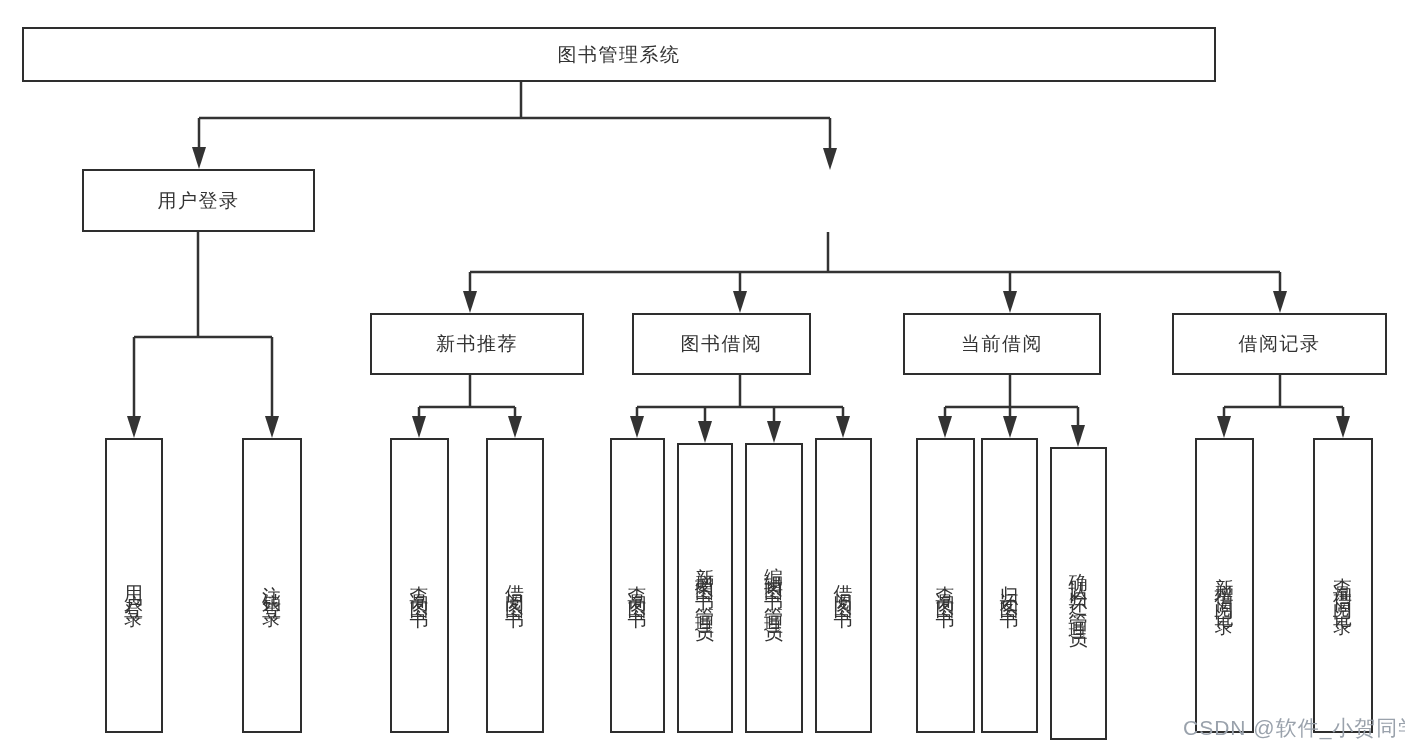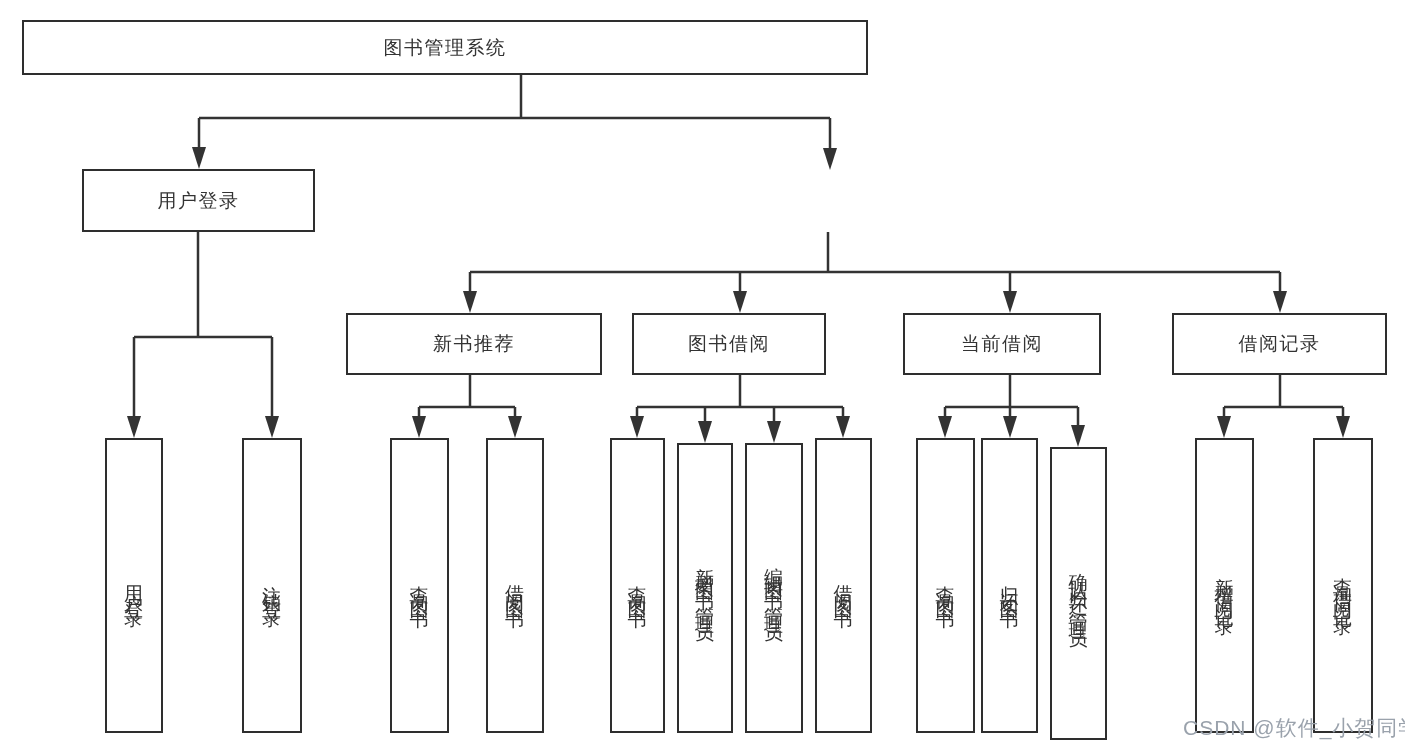--- a/index.html
+++ b/index.html
@@ -90,32 +90,32 @@
       <polygon points="767,421 781,421 774,443"></polygon>
       <polygon points="836,416 850,416 843,438"></polygon>
       <polygon points="938,416 952,416 945,438"></polygon>
       <polygon points="1003,416 1017,416 1010,438"></polygon>
       <polygon points="1071,425 1085,425 1078,447"></polygon>
       <polygon points="1217,416 1231,416 1224,438"></polygon>
       <polygon points="1336,416 1350,416 1343,438"></polygon>
     </g>
   </svg>
 
-  <div class="hbox" style="left:22px;top:20px;width:846px;height:55px">
+  <div class="hbox" style="left:22px;top:27px;width:1194px;height:55px">
     <span>图书管理系统</span>
   </div>
 
   <div class="hbox" style="left:82px;top:169px;width:233px;height:63px">
     <span>用户登录</span>
   </div>
 
-  <div class="hbox" style="left:346px;top:313px;width:256px;height:62px">
+  <div class="hbox" style="left:370px;top:313px;width:214px;height:62px">
     <span>新书推荐</span>
   </div>
-  <div class="hbox" style="left:632px;top:313px;width:194px;height:62px">
+  <div class="hbox" style="left:632px;top:313px;width:179px;height:62px">
     <span>图书借阅</span>
   </div>
   <div class="hbox" style="left:903px;top:313px;width:198px;height:62px">
     <span>当前借阅</span>
   </div>
   <div class="hbox" style="left:1172px;top:313px;width:215px;height:62px">
     <span>借阅记录</span>
   </div>
 
   <div class="vbox" style="left:105px;top:438px;width:58px;height:295px">

